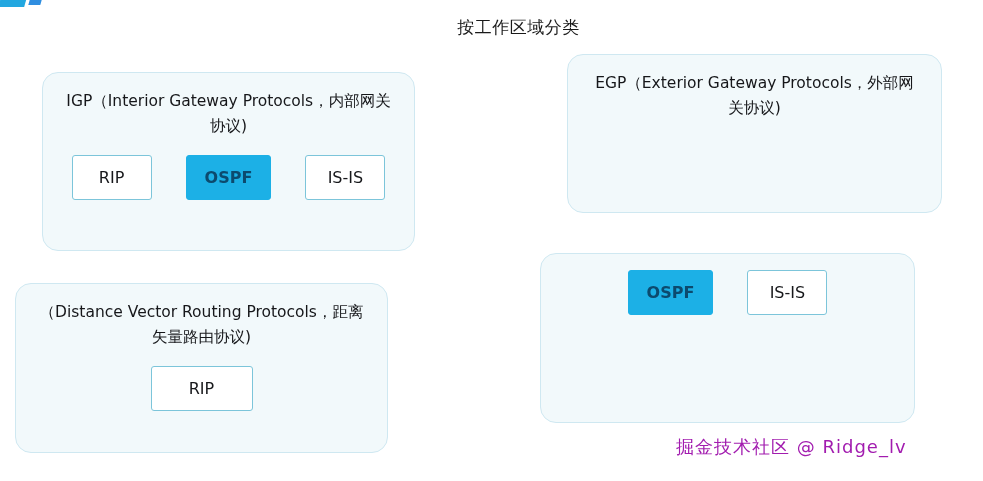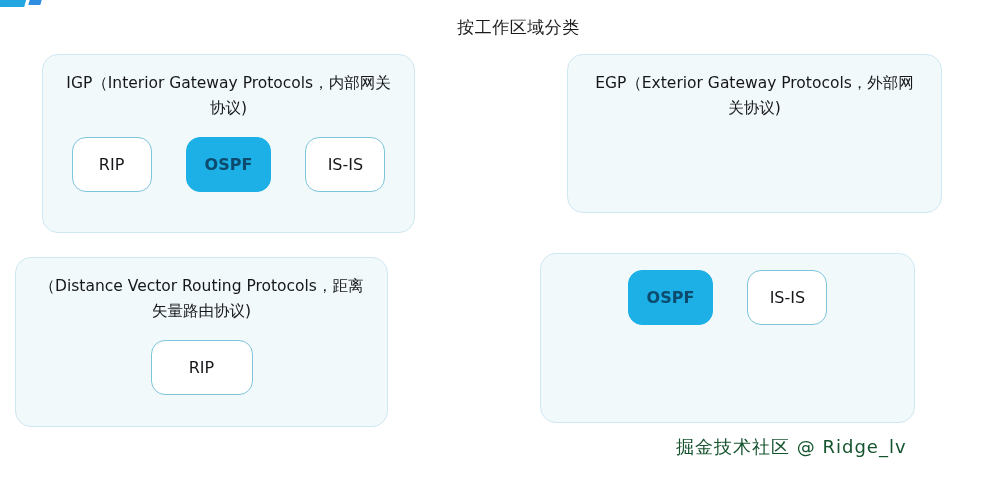--- a/index.html
+++ b/index.html
@@ -62,21 +62,21 @@
     width: 983px;
   }
 
   .card {
     position: absolute;
     box-sizing: border-box;
     background: #f2f9fb;
     border: 1px solid #cfe8f1;
     border-radius: 16px;
   }
-  .card.left  { left: 15px;  width: 373px; }
+  .card.left  { left: 15px;  width: 373px; margin-top: 18px; }
   .card.right { left: 540px; width: 375px; }
 
   .card-heading {
     margin: 0;
     padding: 16px 22px 0 22px;
     text-align: center;
     font-size: 15.5px;
     line-height: 25px;
     color: #16171a;
     font-family: "DejaVu Sans", "Liberation Sans", sans-serif;
@@ -90,24 +90,24 @@
     gap: 34px;
     padding: 16px 0 0 0;
   }
   .chip-row.wide { gap: 0; }
 
   .chip {
     box-sizing: border-box;
     display: flex;
     align-items: center;
     justify-content: center;
-    height: 55px;
+    height: 45px;
     min-width: 80px;
     padding: 0 18px;
-    border-radius: 14px;
+    border-radius: 3px;
     font-size: 16px;
     font-family: "DejaVu Sans", "Liberation Sans", sans-serif;
     white-space: nowrap;
   }
   .chip.outline {
     background: #ffffff;
     border: 1px solid #7cc5da;
     color: #17181b;
   }
   .chip.filled {
@@ -120,29 +120,29 @@
   .chip.w-rip-bottom { min-width: 102px; }
 
   
   #section-area   { top: 16px; padding-left: 27px; }
   #section-area .card-row { height: 195px; margin-top: 15px; }
   #section-area .card.left  { top: 0; height: 179px; }
   #section-area .card.right { top: 0; height: 159px; }
 
   #section-mech   { top: 237px; }
   #section-mech .card-row { height: 190px; margin-top: 16px; }
-  #section-mech .card.left  { top: 4px; height: 170px; }
+  #section-mech .card.left  { top: 12px; height: 170px; }
   #section-mech .card.right { top: 0; height: 170px; }
 
   #watermark {
     position: absolute;
     left: 676px;
     top: 435px;
     font-size: 18px;
-    color: #14532d;
+    color: #a21caf;
     letter-spacing: 1px;
     font-family: "DejaVu Sans", "Liberation Sans", sans-serif;
     white-space: nowrap;
     pointer-events: none;
   }
 </style>
 </head>
 <body>
 
 <div id="logo-fragment">

